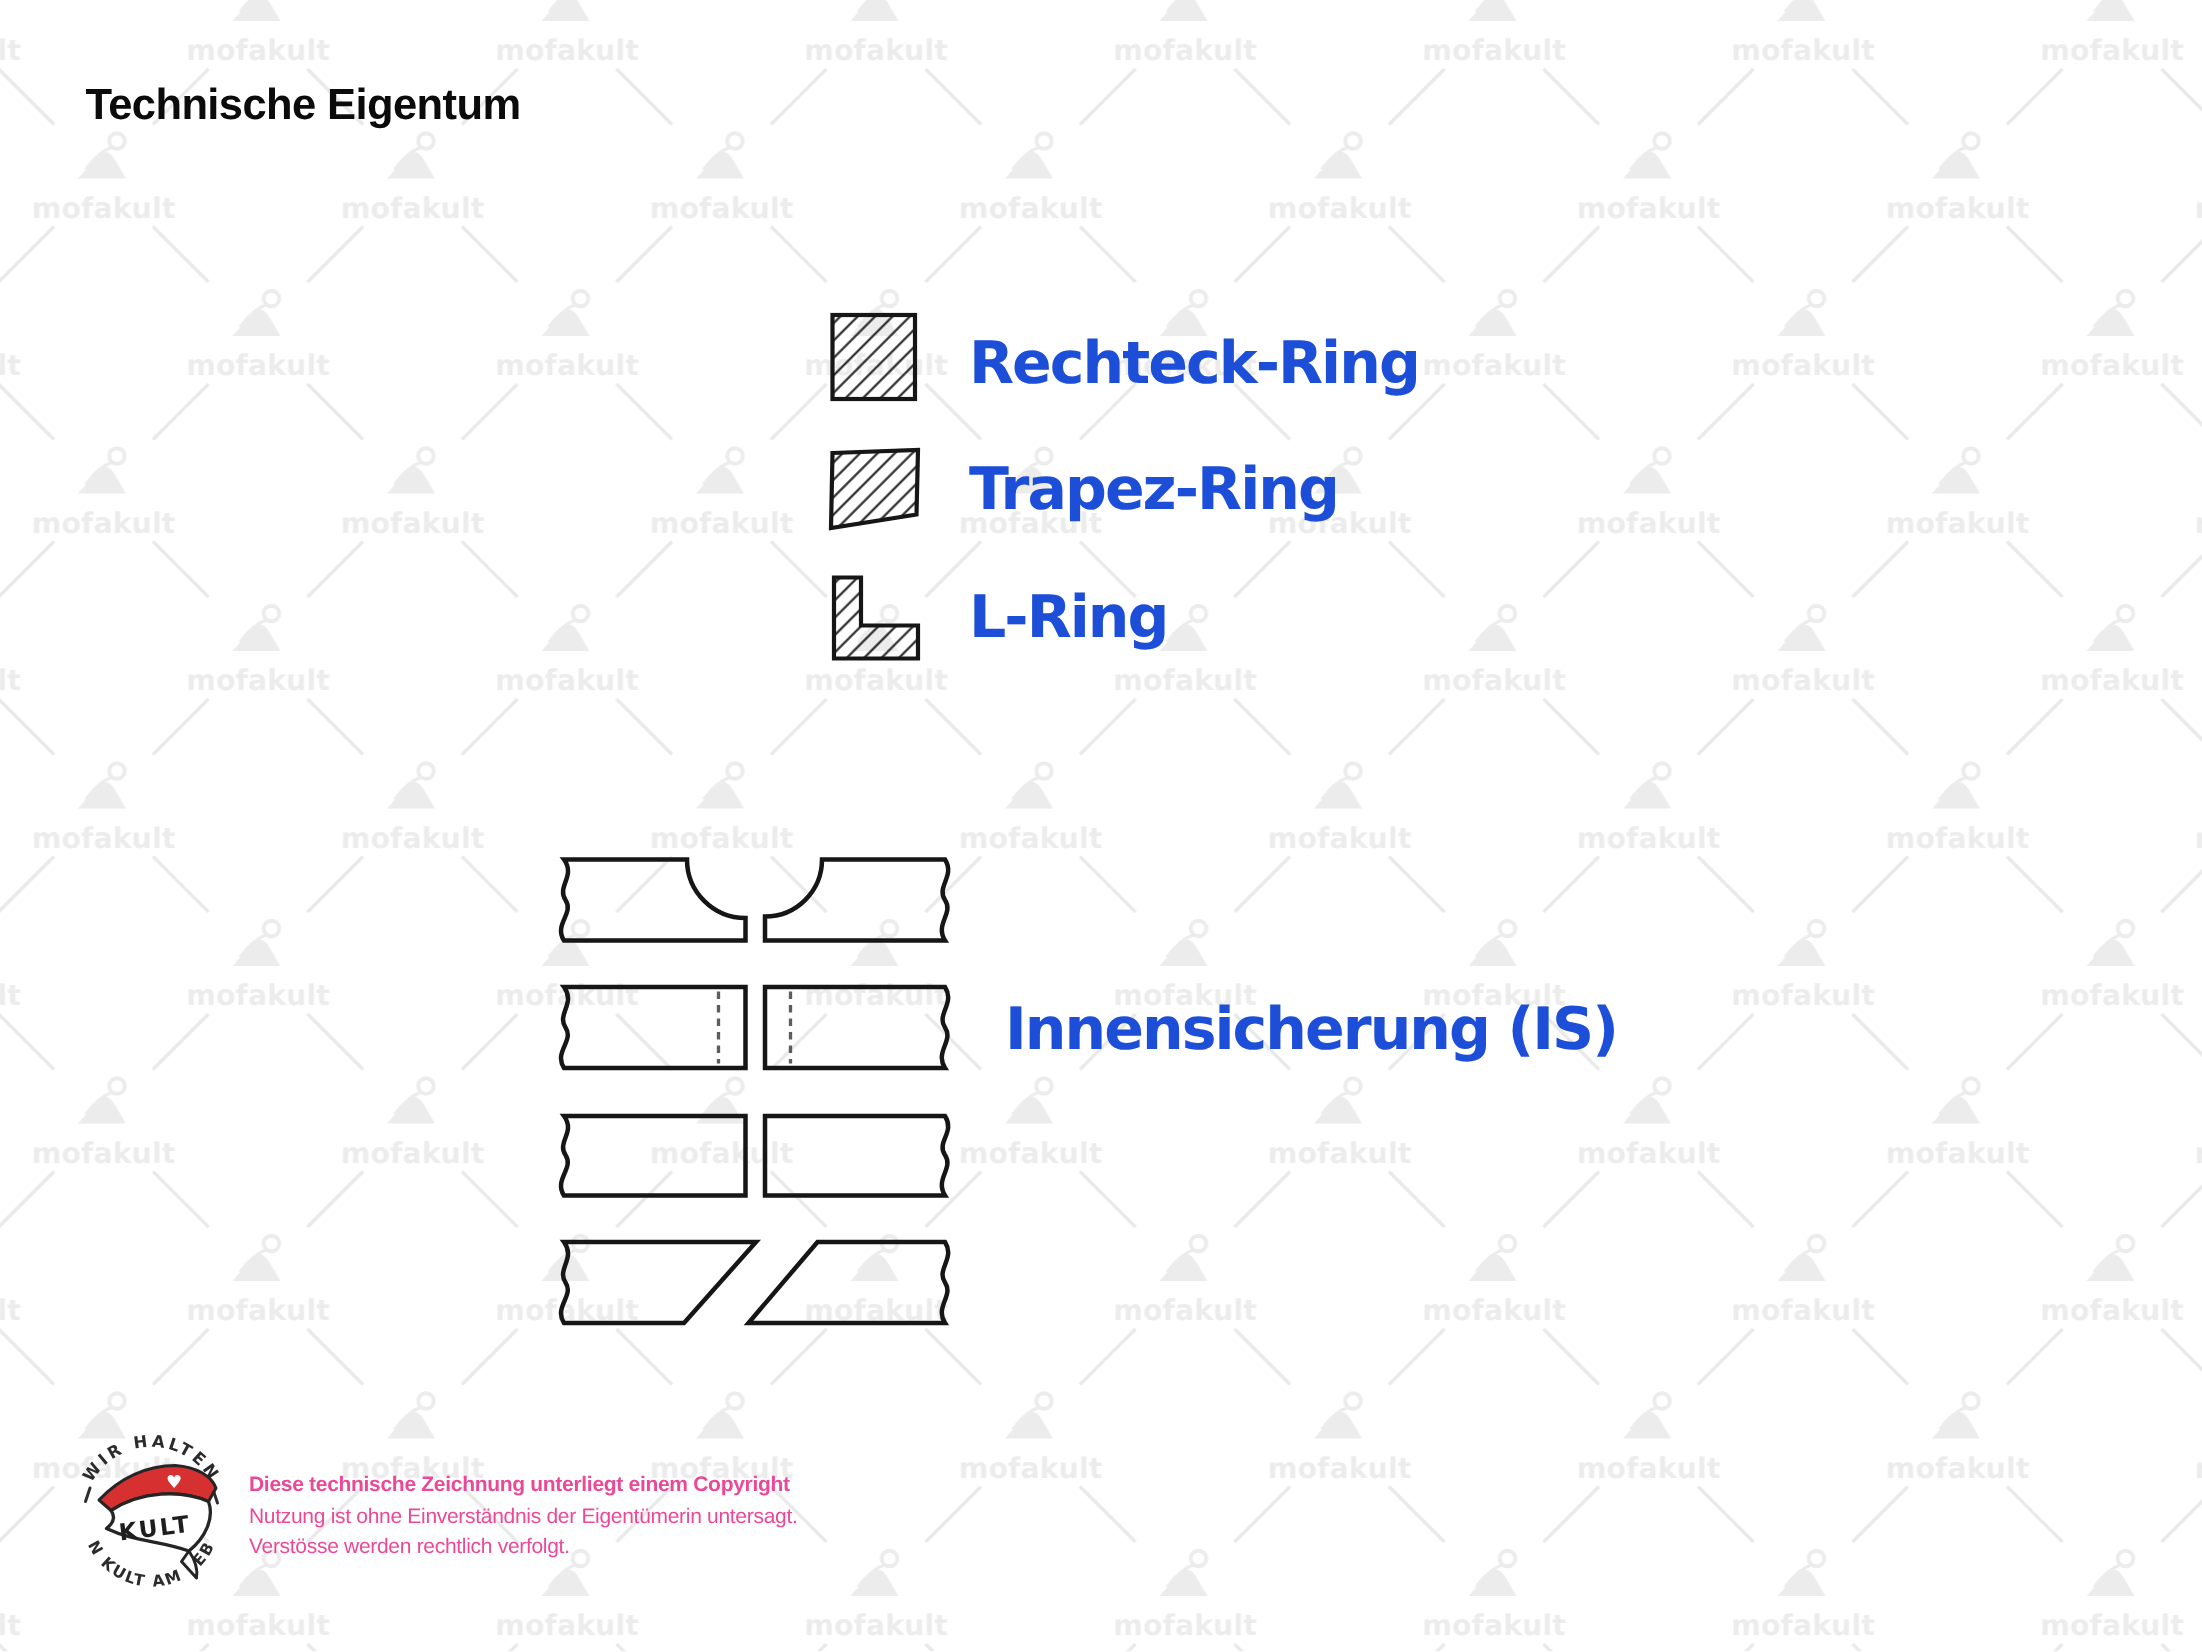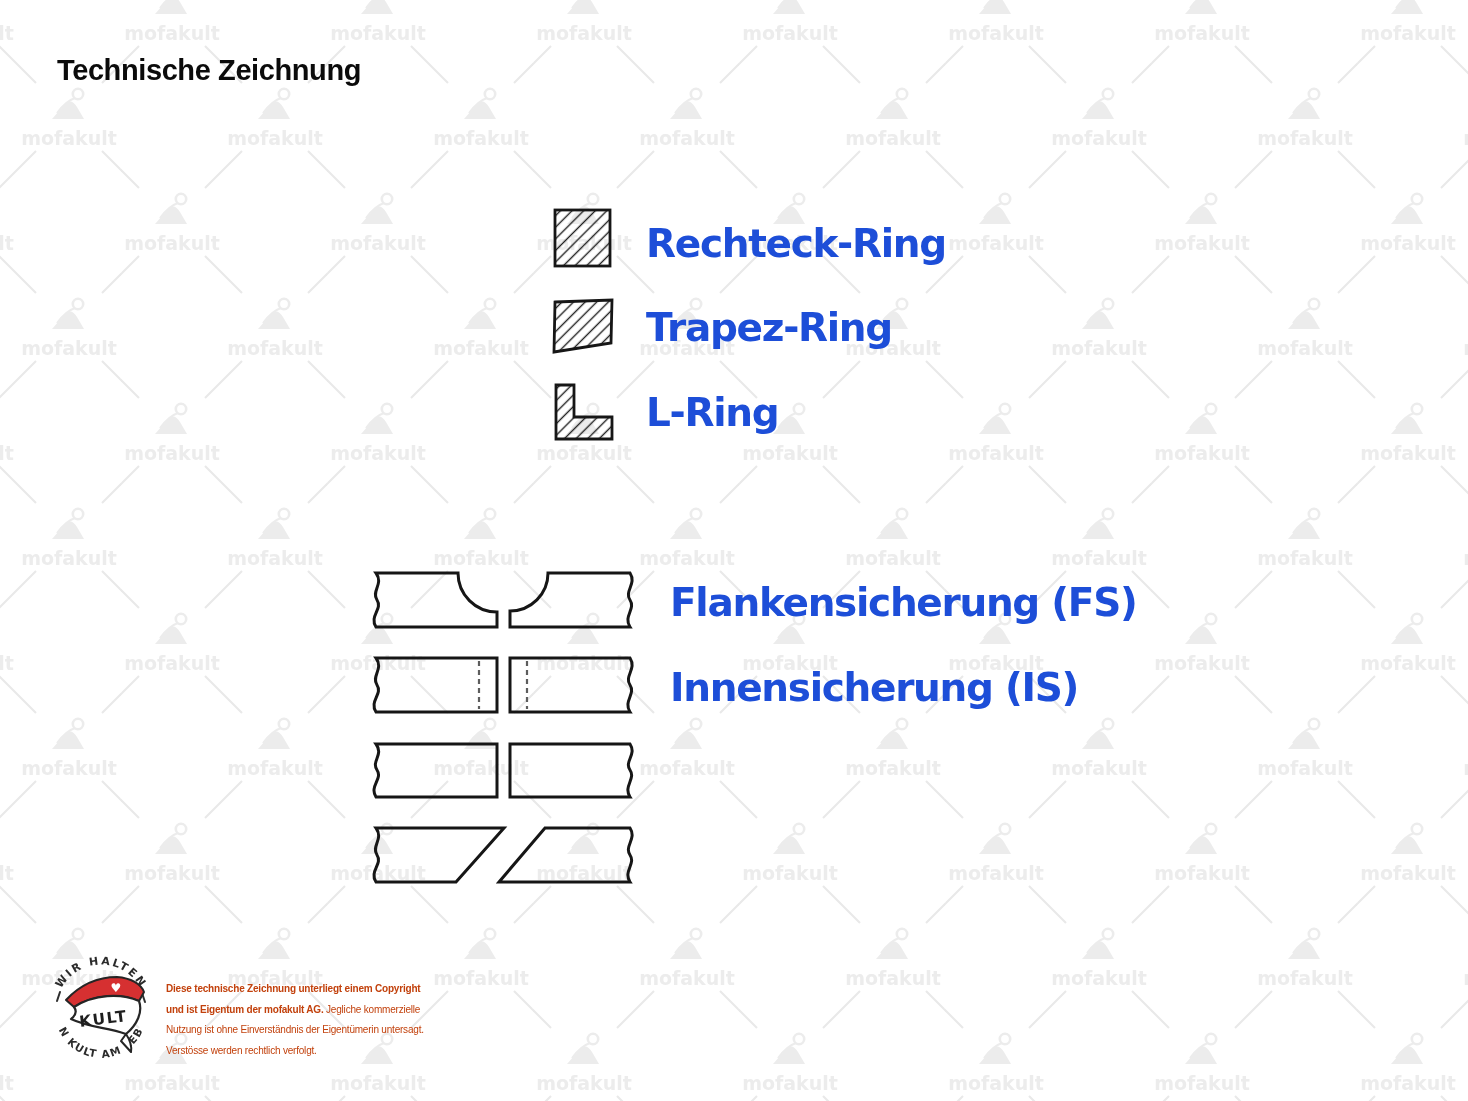--- a/index.html
+++ b/index.html
@@ -40,24 +40,24 @@
   .joint-label{
     left:670px;
     font-size:39px;
     letter-spacing:-1.3px;
   }
   .copyright{
     position:absolute;
     left:166px; top:979px;
     width:380px;
     font-family:"Liberation Sans", sans-serif;
-    font-size:10px;
+    font-size:14px;
     line-height:20.5px;
     letter-spacing:-0.2px;
-    color:#c2410c;
+    color:#ec4899;
     z-index:3;
   }
   .copyright .b{font-weight:700;}
   svg text{font-family:"DejaVu Sans", sans-serif;}
 </style>
 </head>
 <body>
 
 <div class="stage">
 
@@ -140,29 +140,27 @@
         <textPath href="#arcBottom" startOffset="50%" text-anchor="middle">DEN KULT AM LEBEN</textPath>
       </text>
       <path d="M66,1000 C80,985 98,977 117,977 C131,978 141,984 144,992 L139,1001 C121,993 94,994 74,1007 Z" fill="#d63031" stroke="#252525" stroke-width="2" stroke-linejoin="round"></path>
       <path d="M74,1007 C94,994 121,993 139,1001 C143,1012 137,1025 126,1034 C107,1027 90,1028 71,1019 C76,1015 77,1011 74,1007 Z" fill="#ffffff" stroke="#252525" stroke-width="2.2" stroke-linejoin="round"></path>
       <path d="M126,1034 C130,1040 132,1046 131,1052 L121,1041 Z" fill="#ffffff" stroke="#252525" stroke-width="2" stroke-linejoin="round"></path>
       <text x="116" y="992" text-anchor="middle" font-size="12" fill="#ffffff">♥</text>
       <text x="104" y="1024" text-anchor="middle" font-size="15.5" font-weight="700" letter-spacing="1.5" fill="#1e1e1e" transform="rotate(-7 104 1024)">KULT</text>
     </g>
   </svg>
 
-  <div class="page-title">Technische Zeichnung</div>
+  <div class="page-title">Technische Eigentum</div>
 
   <div class="legend-label ring-label" style="top:243px">Rechteck-Ring</div>
   <div class="legend-label ring-label" style="top:327px">Trapez-Ring</div>
   <div class="legend-label ring-label" style="top:412px">L-Ring</div>
 
-  <div class="legend-label joint-label" style="top:602px">Flankensicherung (FS)</div>
   <div class="legend-label joint-label" style="top:687px">Innensicherung (IS)</div>
 
   <div class="copyright">
     <div><span class="b">Diese technische Zeichnung unterliegt einem Copyright</span></div>
-    <div><span class="b">und ist Eigentum der mofakult AG.</span><span> Jegliche kommerzielle</span></div>
     <div><span>Nutzung ist ohne Einverständnis der Eigentümerin untersagt.</span></div>
     <div><span>Verstösse werden rechtlich verfolgt.</span></div>
   </div>
 
 </div>
 
 </body></html>

